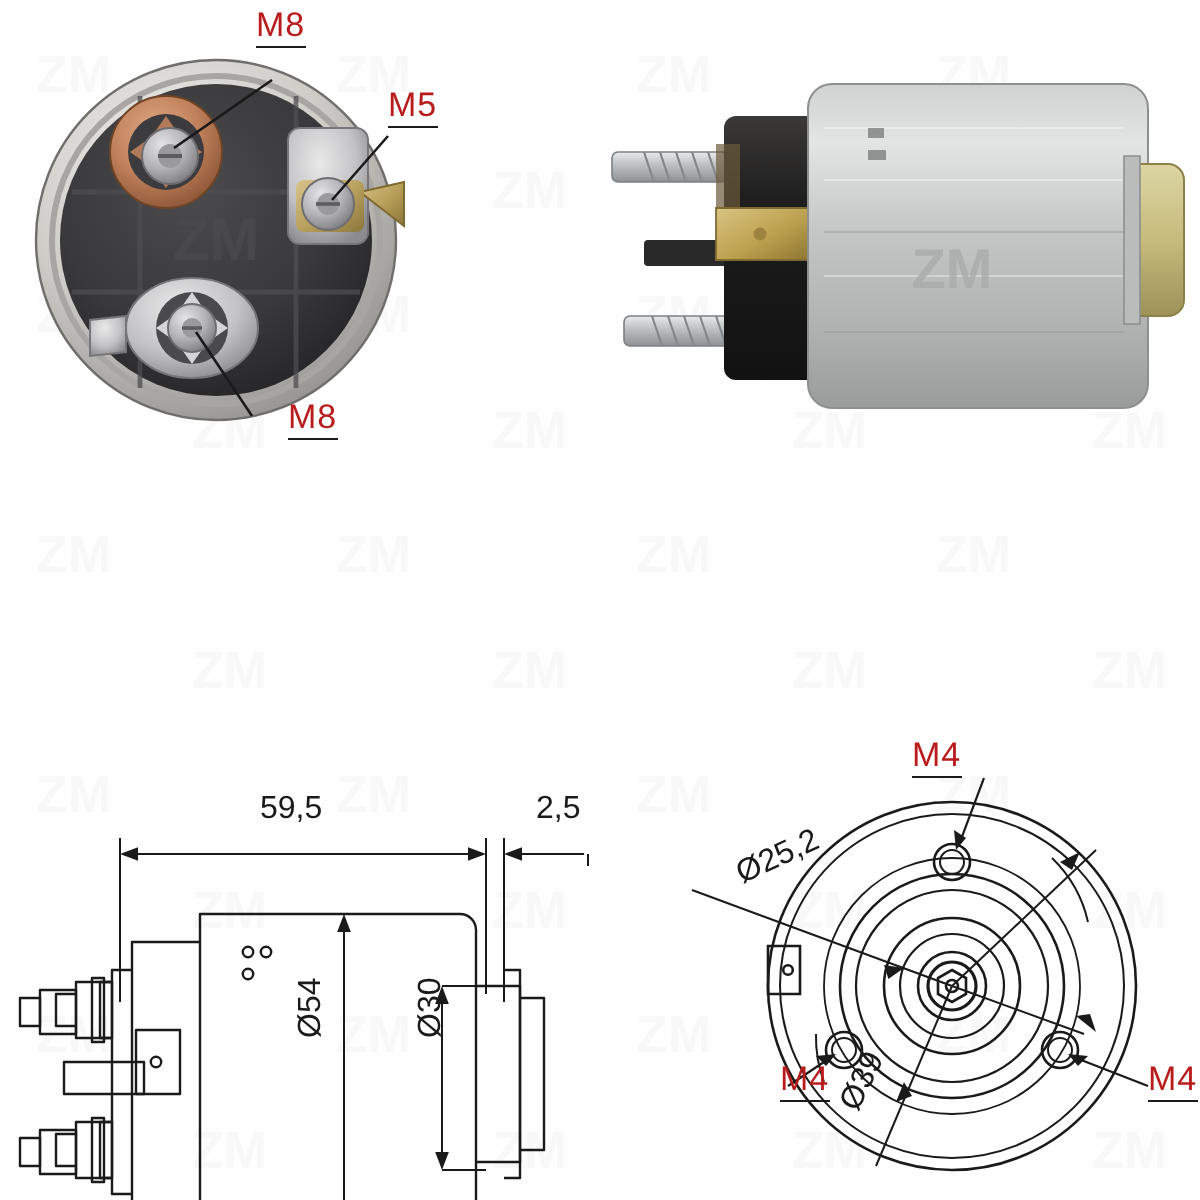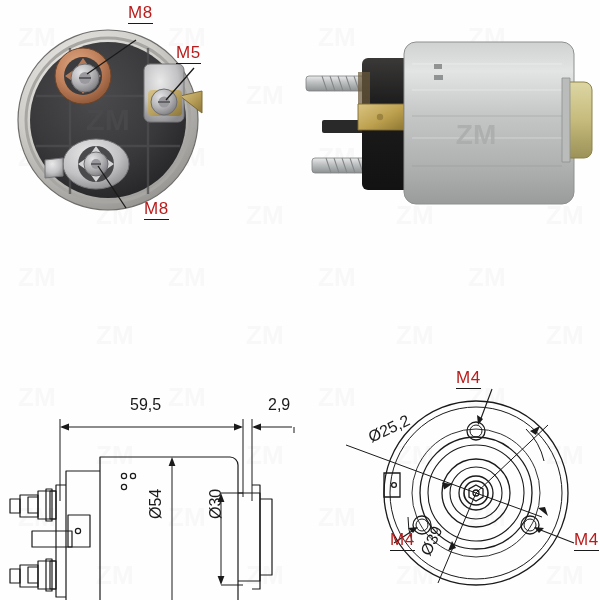--- a/index.html
+++ b/index.html
@@ -121,21 +121,21 @@
       </g>
 
       <g stroke="#1a1a1a" stroke-width="1.3" fill="none">
         <path d="M128 22 L79 56"></path>
         <path d="M186 50 L158 82"></path>
         <path d="M90 148 L118 190"></path>
       </g>
     </svg>
 
     <span class="lbl u" style="left:120px;top:-14px;">M8</span>
-    <span class="lbl u" style="left:168px;top:26px;">M5</span>
+    <span class="lbl u" style="left:186px;top:26px;">M5</span>
     <span class="lbl u" style="left:136px;top:182px;">M8</span>
   </div>
 
   <div class="quad" id="photo-right">
     <svg width="290" height="200" viewBox="0 0 290 200">
       <defs>
         <linearGradient id="barrelG" x1="0" y1="0" x2="0" y2="1">
           <stop offset="0%" stop-color="#cfd2d1"></stop>
           <stop offset="18%" stop-color="#e3e5e4"></stop>
           <stop offset="45%" stop-color="#c4c7c6"></stop>
@@ -278,21 +278,21 @@
         <path d="M221 104 l-3.4 9 h6.8 z" fill="#1a1a1a" stroke="none"></path>
         <path d="M221 196 l-3.4 -9 h6.8 z" fill="#1a1a1a" stroke="none"></path>
         <g stroke-width="1">
           <path d="M221 104 h22"></path>
           <path d="M221 196 h22"></path>
         </g>
       </g>
     </svg>
 
     <span class="dim" style="left:130px;top:8px;">59,5</span>
-    <span class="dim" style="left:268px;top:8px;">2,9</span>
+    <span class="dim" style="left:268px;top:8px;">2,5</span>
     <span class="dim" style="left:148px;top:130px;transform:rotate(-90deg);transform-origin:left top;">Ø54</span>
     <span class="dim" style="left:208px;top:130px;transform:rotate(-90deg);transform-origin:left top;">Ø30</span>
   </div>
 
   <div class="quad" id="draw-right">
     <svg width="300" height="255" viewBox="0 0 300 255">
       <g fill="none" stroke="#1a1a1a" stroke-width="1.3">
 
         <circle cx="160" cy="148" r="92"></circle>
         <circle cx="160" cy="148" r="86" stroke-width="1"></circle>

